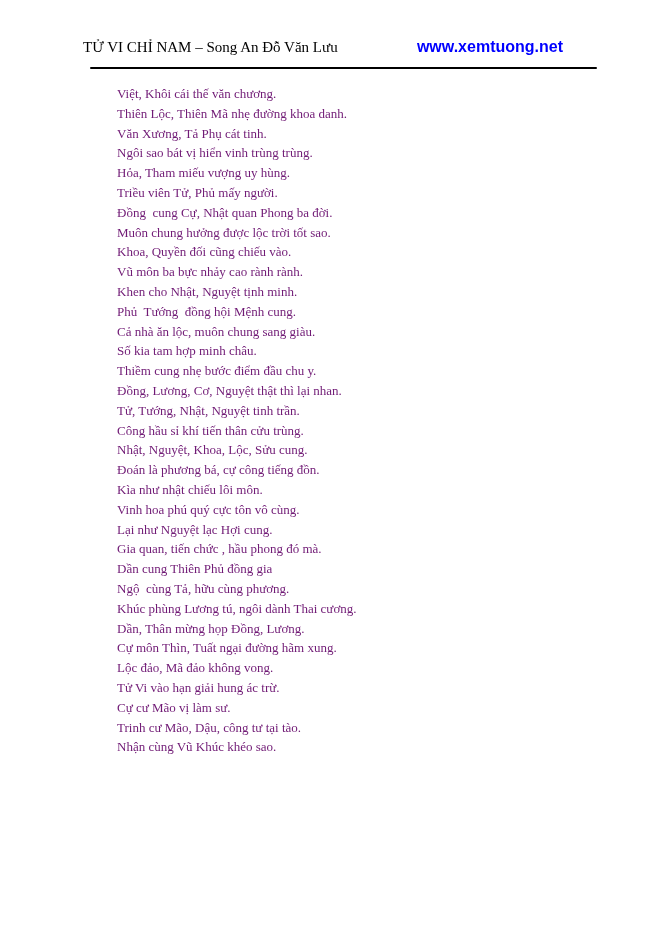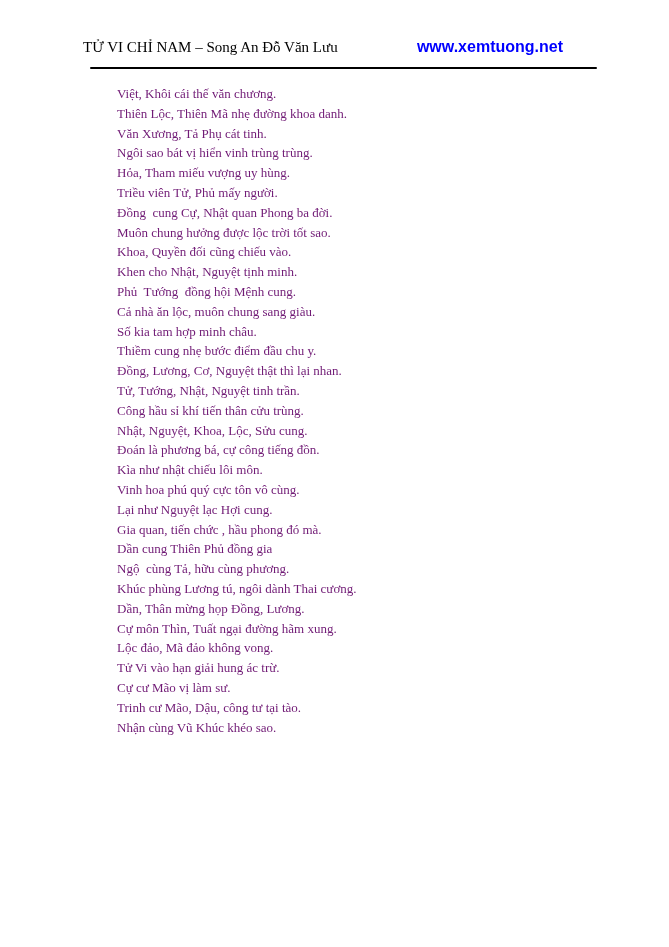--- a/index.html
+++ b/index.html
@@ -80,20 +80,21 @@
   <div class="poem">
       <p class="poem-line">Việt, Khôi cái thế văn chương.</p>
       <p class="poem-line">Thiên Lộc, Thiên Mã nhẹ đường khoa danh.</p>
       <p class="poem-line">Văn Xương, Tả Phụ cát tinh.</p>
       <p class="poem-line">Ngôi sao bát vị hiển vinh trùng trùng.</p>
       <p class="poem-line">Hỏa, Tham miếu vượng uy hùng.</p>
       <p class="poem-line">Triều viên Tử, Phủ mấy người.</p>
       <p class="poem-line">Đồng  cung Cự, Nhật quan Phong ba đời.</p>
       <p class="poem-line">Muôn chung hưởng được lộc trời tốt sao.</p>
       <p class="poem-line">Khoa, Quyền đối cũng chiếu vào.</p>
+      <p class="poem-line">Vũ môn ba bực nhảy cao rành rành.</p>
       <p class="poem-line">Khen cho Nhật, Nguyệt tịnh minh.</p>
       <p class="poem-line">Phủ  Tướng  đồng hội Mệnh cung.</p>
       <p class="poem-line">Cả nhà ăn lộc, muôn chung sang giàu.</p>
       <p class="poem-line">Số kia tam hợp minh châu.</p>
       <p class="poem-line">Thiềm cung nhẹ bước điểm đầu chu y.</p>
       <p class="poem-line">Đồng, Lương, Cơ, Nguyệt thật thì lại nhan.</p>
       <p class="poem-line">Tử, Tướng, Nhật, Nguyệt tinh trần.</p>
       <p class="poem-line">Công hầu sỉ khí tiến thân cửu trùng.</p>
       <p class="poem-line">Nhật, Nguyệt, Khoa, Lộc, Sửu cung.</p>
       <p class="poem-line">Đoán là phương bá, cự công tiếng đồn.</p>

